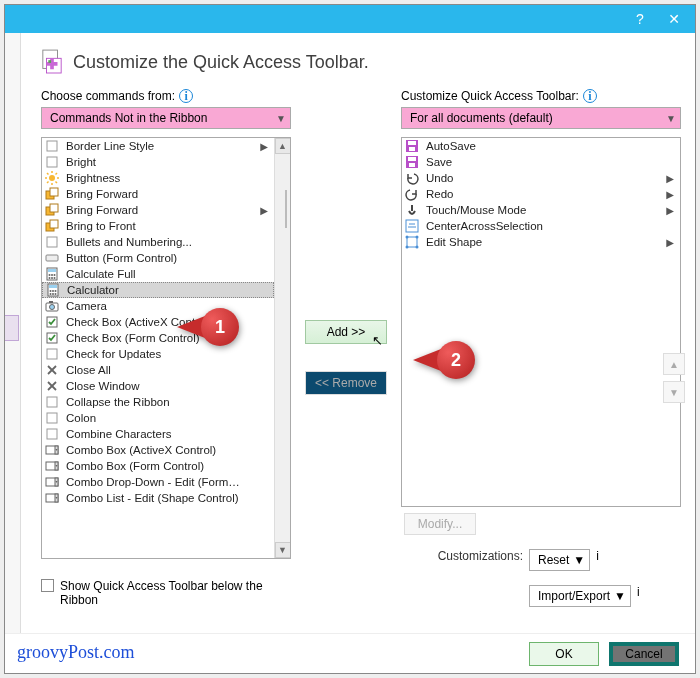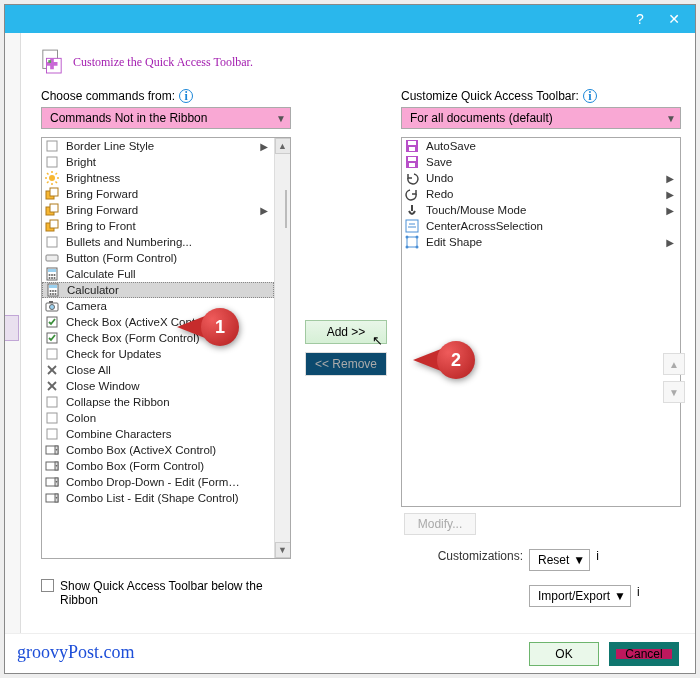--- a/index.html
+++ b/index.html
@@ -61,21 +61,21 @@
     display: flex;
     align-items: center;
     gap: 10px;
     margin-bottom: 14px;
   }
   .header-icon {
     width: 22px; height: 26px;
     position: relative;
   }
   .header-icon svg { width: 100%; height: 100%; }
-  .header-title { font-size: 12px; color: #a21caf; font-family: Liberation Serif, serif; }
+  .header-title { font-size: 18px; color: #404040; }
   .cols {
     display: flex;
     gap: 12px;
     height: calc(100% - 60px);
   }
   .col-left { width: 250px; display: flex; flex-direction: column; }
   .col-mid  { width: 86px; display: flex; flex-direction: column; align-items: center; justify-content: center; gap: 8px; }
   .col-right{ flex: 1; display: flex; flex-direction: column; }
   .label-row { display:flex; align-items:center; gap:4px; margin-bottom:4px; }
   .label-row .info { color:#1a86d8; font-size:12px; display:inline-flex; align-items:center; justify-content:center; width:14px;height:14px;border:1px solid #1a86d8;border-radius:50%; font-weight:bold; font-family: Georgia, serif;}
@@ -120,20 +120,21 @@
   .item.selected { background:#d6d6d6; border:1px dotted #888; }
   .item .ico { width:16px; height:14px; display:flex;align-items:center;justify-content:center; }
   .item .sub { margin-left:auto; font-size:10px; color:#555; padding-right:4px;}
   .mid-btn {
     width: 82px; height: 24px;
     border:1px solid #a1c9a1;
     background: linear-gradient(#e8f6e8,#d6f0d6);
     font-size:12px;
     display:flex;align-items:center;justify-content:center;
     position: relative;
+    margin-top: 19px;
   }
   .mid-btn.disabled {
     color:#aaa;
     background:#0c4a6e;
     border-color:#ddd;
   }
   .cursor {
     position:absolute;
     left:66px; top:12px;
     font-size:13px; color:#000;
@@ -157,21 +158,21 @@
   .small-combo {
     height:22px;border:1px solid #aaa;background:#fff;
     padding:0 4px 0 8px;display:flex;align-items:center;gap:4px;font-size:12px;
   }
   .footer {
     position:absolute; left:0; right:0; bottom:0;
     height:40px;background:#fff;border-top:1px solid #eee;
     display:flex;align-items:center;justify-content:flex-end;gap:10px;padding-right:16px;
   }
   .btn {
-    min-width:70px;height:24px;border:7px solid #0f766e;background:#be185d;
+    min-width:70px;height:24px;border:4px solid #0f766e;background:#737373;
     display:flex;align-items:center;justify-content:center;font-size:12px;
   }
   .btn.primary { border:1px solid #6db56d; background:#eaf8ea; }
   .watermark {
     position:absolute; left:12px; bottom:10px; color:#1d4ed8;font-size:18px;font-family: Georgia, serif;
   }
   .updown {
     position:absolute; right:10px; top: 320px;
     display:flex; flex-direction:column; gap:6px;
   }

